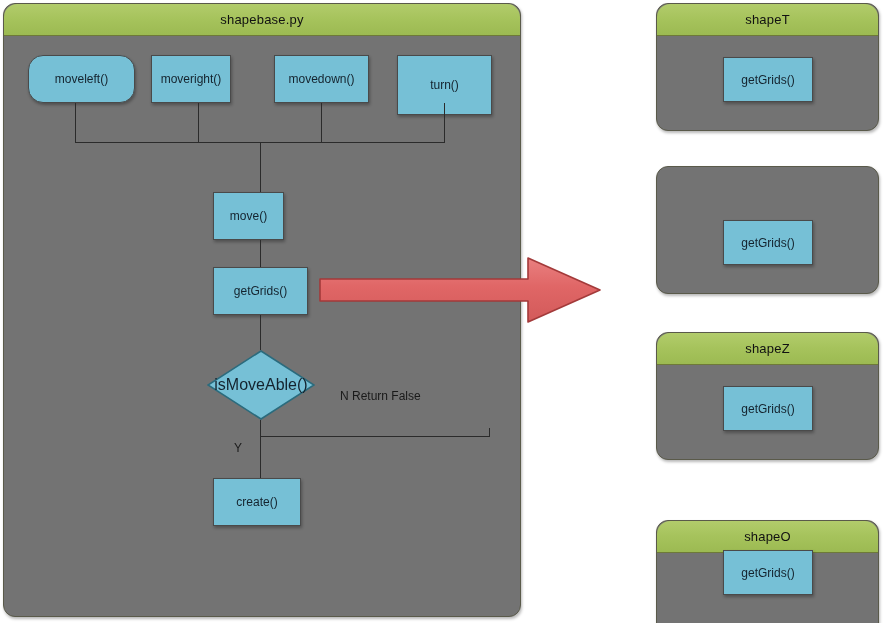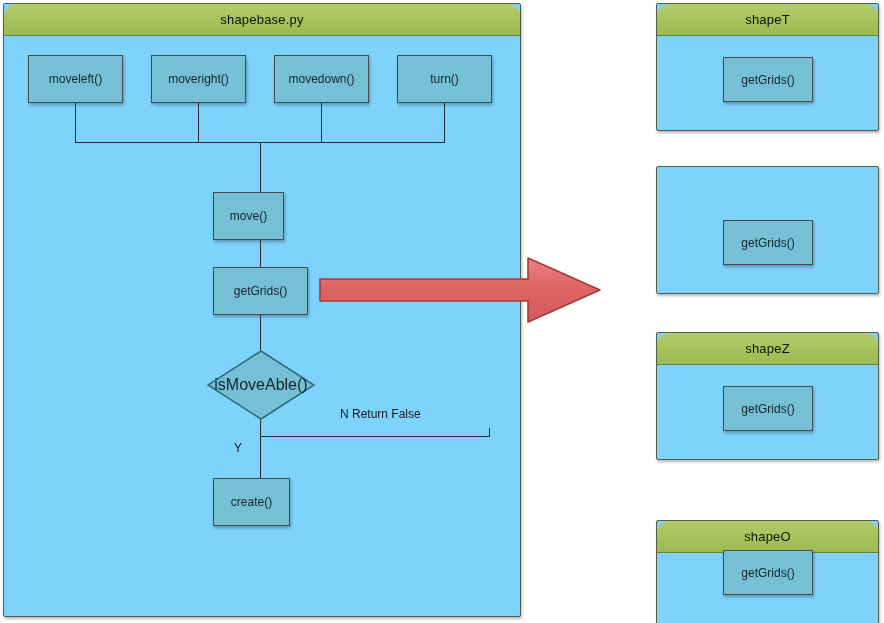--- a/index.html
+++ b/index.html
@@ -16,22 +16,22 @@
     height: 623px;
     background: #ffffff;
     overflow: hidden;
   }
 
   
   .module {
     position: absolute;
     box-sizing: border-box;
     border: 1px solid #5a5a4a;
-    border-radius: 2px;
-    background: #7dd3fc;
+    border-radius: 12px;
+    background: #737373;
     box-shadow: 1px 2px 3px rgba(0,0,0,0.28);
   }
   .module-header {
     position: absolute;
     left: 0;
     top: 0;
     right: 0;
     height: 32px;
     box-sizing: border-box;
     border-bottom: 1px solid #6e7a38;
@@ -67,27 +67,27 @@
     border: 1px solid #4a4a4a;
     box-shadow: 1px 2px 3px rgba(0,0,0,0.30);
     display: flex;
     align-items: center;
     justify-content: center;
     color: #14232e;
     font-size: 12px;
     white-space: nowrap;
   }
 
-  #node-moveleft  { left: 28px;  top: 55px; width: 95px; height: 48px; }
-  #node-moveright { left: 151px; top: 55px; width: 95px; height: 48px; }
+  #node-moveleft  { left: 28px;  top: 55px; width: 107px; height: 48px; border-radius: 15px; }
+  #node-moveright { left: 151px; top: 55px; width: 80px; height: 48px; }
   #node-movedown  { left: 274px; top: 55px; width: 95px; height: 48px; text-align: right; }
-  #node-turn      { left: 397px; top: 55px; width: 95px; height: 48px; }
+  #node-turn      { left: 397px; top: 55px; width: 95px; height: 60px; }
   #node-move      { left: 213px; top: 192px; width: 71px; height: 48px; }
   #node-getgrids  { left: 213px; top: 267px; width: 95px; height: 48px; }
-  #node-create    { left: 213px; top: 478px; width: 77px; height: 48px; }
+  #node-create    { left: 213px; top: 478px; width: 88px; height: 48px; }
 
   .shape-node {
     left: 723px;
     width: 90px;
     height: 45px;
   }
   #node-getgrids-t { top: 57px; }
   #node-getgrids-l { top: 220px; }
   #node-getgrids-z { top: 386px; }
   #node-getgrids-o { top: 550px; }
@@ -127,21 +127,21 @@
   .line-v { width: 1px; }
   .line-h { height: 1px; }
 
   
   .edge-label {
     position: absolute;
     color: #1a1a1a;
     font-size: 12px;
     white-space: nowrap;
   }
-  #label-return-false { left: 340px; top: 407px; }
+  #label-return-false { left: 340px; top: 389px; }
   #label-yes { left: 234px; top: 441px; }
 
   
   #big-arrow {
     position: absolute;
     left: 318px;
     top: 255px;
     width: 284px;
     height: 70px;
   }

